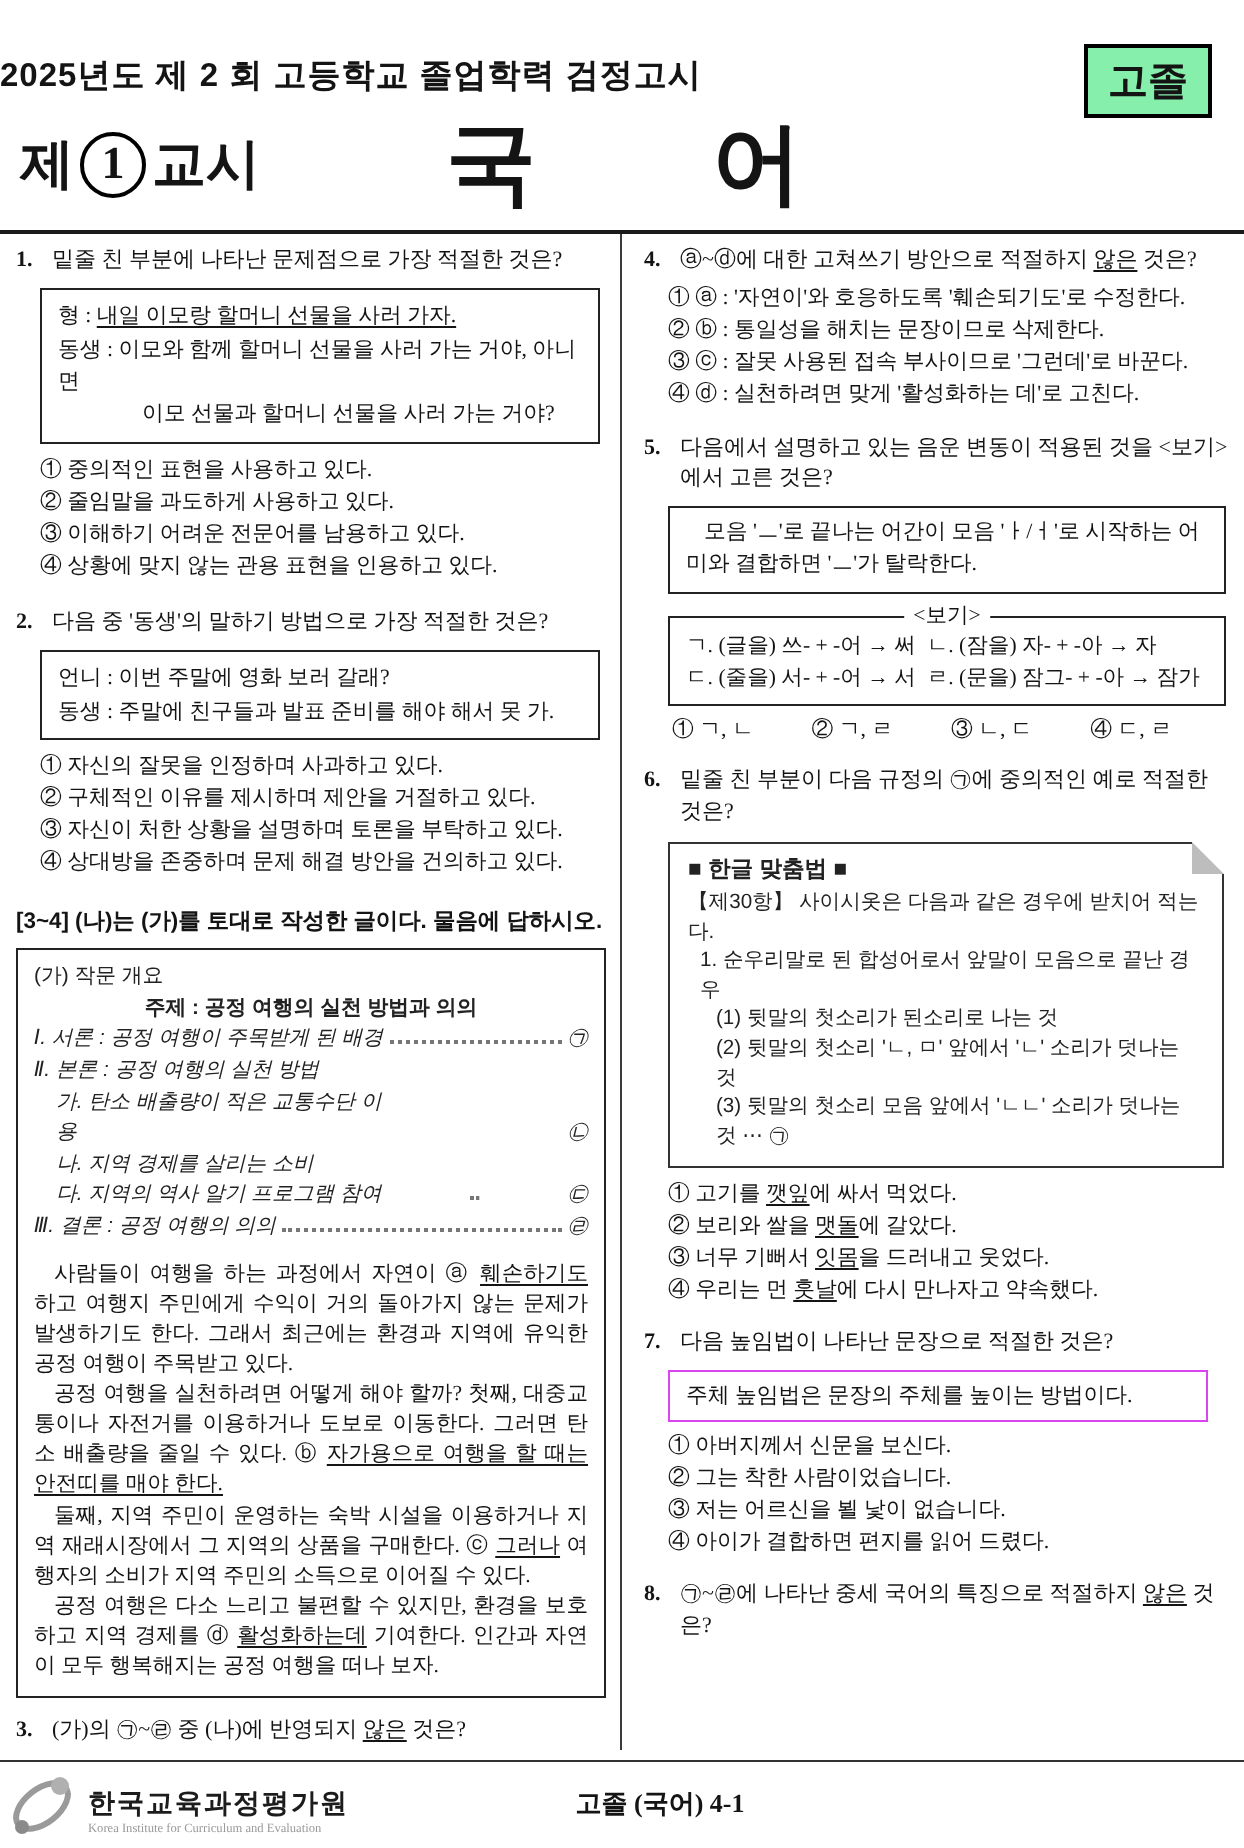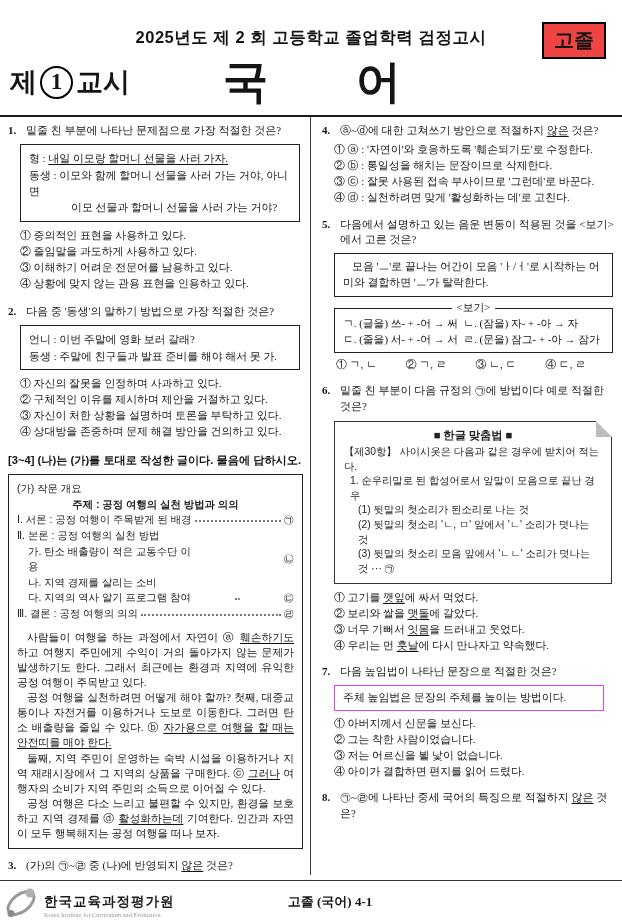--- a/index.html
+++ b/index.html
@@ -1,24 +1,24 @@
 <!DOCTYPE html>
 <html><head>
 <meta charset="utf-8">
 <style>
   * { box-sizing: border-box; margin: 0; padding: 0; }
   html,body { background:#fff; }
   body { width:622px; height:924px; color:#141414; font-family:"Liberation Serif","DejaVu Serif",serif; }
   .sheet { position:relative; width:622px; height:924px; background:#fff; overflow:hidden; }
 
   
-  .exam-title { text-align:center; padding-top:27px; font-family:"Liberation Sans","DejaVu Sans",sans-serif;
+  .exam-title { text-align:left; padding-top:27px; font-family:"Liberation Sans","DejaVu Sans",sans-serif;
                 font-weight:bold; font-size:16.5px; letter-spacing:.5px; }
   .level-badge { position:absolute; top:22px; right:16px; border:2.5px solid #000; padding:3px 10px;
-                 font-family:"Liberation Sans","DejaVu Sans",sans-serif; font-weight:800; font-size:20px; background:#ef4444; }
+                 font-family:"Liberation Sans","DejaVu Sans",sans-serif; font-weight:800; font-size:20px; background:#86efac; }
   .title-row { display:flex; align-items:center; margin:8px 10px 0 10px; height:50px; }
   .period { display:flex; align-items:center; font-family:"Liberation Sans","DejaVu Sans",sans-serif;
             font-weight:800; font-size:27px; }
   .period-circle { width:33px; height:33px; border:2px solid #000; border-radius:50%;
                    display:flex; align-items:center; justify-content:center;
                    font-family:"Liberation Serif",serif; font-weight:600; font-size:23px; margin:0 3px; }
   .subject { flex:1; display:flex; justify-content:center; gap:88px; padding-right:118px;
              font-weight:800; font-size:45px; }
   .main-rule { border-top:2px solid #1a1a1a; margin-top:8px; }
 
@@ -38,40 +38,40 @@
   .box { border:1px solid #222; margin:6px 3px 5px 12px; padding:5px 8px; font-size:10.9px; line-height:1.5; }
   .dlg-indent { padding-left:42px; }
   .u { text-decoration:underline; text-underline-offset:2px; }
 
   
   .group-instr { margin-top:14px; font-family:"Liberation Sans","DejaVu Sans",sans-serif;
                  font-weight:bold; font-size:11.2px; }
   .passage-box { border:1px solid #222; margin-top:6px; padding:6px 8px 7px; }
   .ga { font-family:"Liberation Sans","DejaVu Sans",sans-serif; font-size:10.4px; line-height:1.5; color:#222; }
   .ga-theme { font-weight:bold; text-align:center; }
-  .ol-row { display:flex; align-items:center; }
+  .ol-row { display:flex; align-items:flex-end;font-style:italic; }
   .ol-row.indent { padding-left:11px;gap:41px; }
   .leader { flex:1; height:0; border-bottom:2px dotted #777; align-self:center; margin:0 3px; transform:translateY(1px); }
   .na { margin-top:8px; font-size:10.8px; line-height:1.4; }
   .na p { text-indent:10px; text-align:justify; }
 
   
   .rulebox { border:1px solid #222; margin:6px 3px 0 12px; padding:5px 8px; font-size:10.9px; line-height:1.45; }
   .rulebox p { text-indent:9px; }
   .bogi { position:relative; border:1px solid #222; margin:11px 3px 4px 12px; padding:7px 8px 5px; }
   .bogi-label { position:absolute; top:-8px; left:50%; transform:translateX(-50%); background:#fff;
                 padding:0 5px; font-size:10.8px; }
   .bogi-line { font-size:10.8px; line-height:1.45; white-space:pre; }
 
   
   .notebox { position:relative; border:1px solid #333; margin:7px 4px 5px 12px; padding:5px 9px 6px;
              font-family:"Liberation Sans","DejaVu Sans",sans-serif; font-size:10.3px; line-height:1.42; color:#222; }
   .notebox::before { content:""; position:absolute; top:-1px; right:-1px; border-style:solid;
                      border-width:0 16px 16px 0; border-color:#fff #fff #bdbdbd #bdbdbd; }
-  .notebox-title { text-align:center; font-weight:bold; font-size:11.3px; margin-bottom:2px;font-family:Liberation Serif, serif; }
+  .notebox-title { text-align:left; font-weight:bold; font-size:11.3px; margin-bottom:2px; }
   .nline.n2 { padding-left:6px; }
   .nline.n3,.nline.n4,.nline.n5 { padding-left:14px; }
 
   
   .q7box { border:1px solid #d946ef; margin:6px 12px 4px 12px; padding:5px 8px; font-size:10.9px; }
 
   
   .scroll { position:relative; margin:7px 4px 5px 4px; padding:0 14px; }
   .scroll::before,.scroll::after { content:""; position:absolute; top:-4px; bottom:-4px; width:11px;
       background:linear-gradient(90deg,#5c5c5c,#f0f0f0 45%,#6e6e6e); border:1px solid #333; border-radius:4px; }
@@ -236,21 +236,21 @@
           <span>① ㄱ, ㄴ</span>
           <span>② ㄱ, ㄹ</span>
           <span>③ ㄴ, ㄷ</span>
           <span>④ ㄷ, ㄹ</span>
         </div>
       </section>
 
       <section class="q q6">
         <div class="q-head">
           <span class="q-num">6.</span>
-          <span class="q-text">밑줄 친 부분이 다음 규정의 ㉠에 방법이다 예로 적절한 것은?</span>
+          <span class="q-text">밑줄 친 부분이 다음 규정의 ㉠에 중의적인 예로 적절한 것은?</span>
         </div>
         <div class="notebox">
           <div class="notebox-title">■ 한글 맞춤법 ■</div>
           <div class="nline n1">【제30항】 사이시옷은 다음과 같은 경우에 받치어 적는다.</div>
           <div class="nline n2">1. 순우리말로 된 합성어로서 앞말이 모음으로 끝난 경우</div>
           <div class="nline n3">(1) 뒷말의 첫소리가 된소리로 나는 것</div>
           <div class="nline n4">(2) 뒷말의 첫소리 'ㄴ, ㅁ' 앞에서 'ㄴ' 소리가 덧나는 것</div>
           <div class="nline n5">(3) 뒷말의 첫소리 모음 앞에서 'ㄴㄴ' 소리가 덧나는 것 ⋯ ㉠</div>
         </div>
         <div class="opts">

